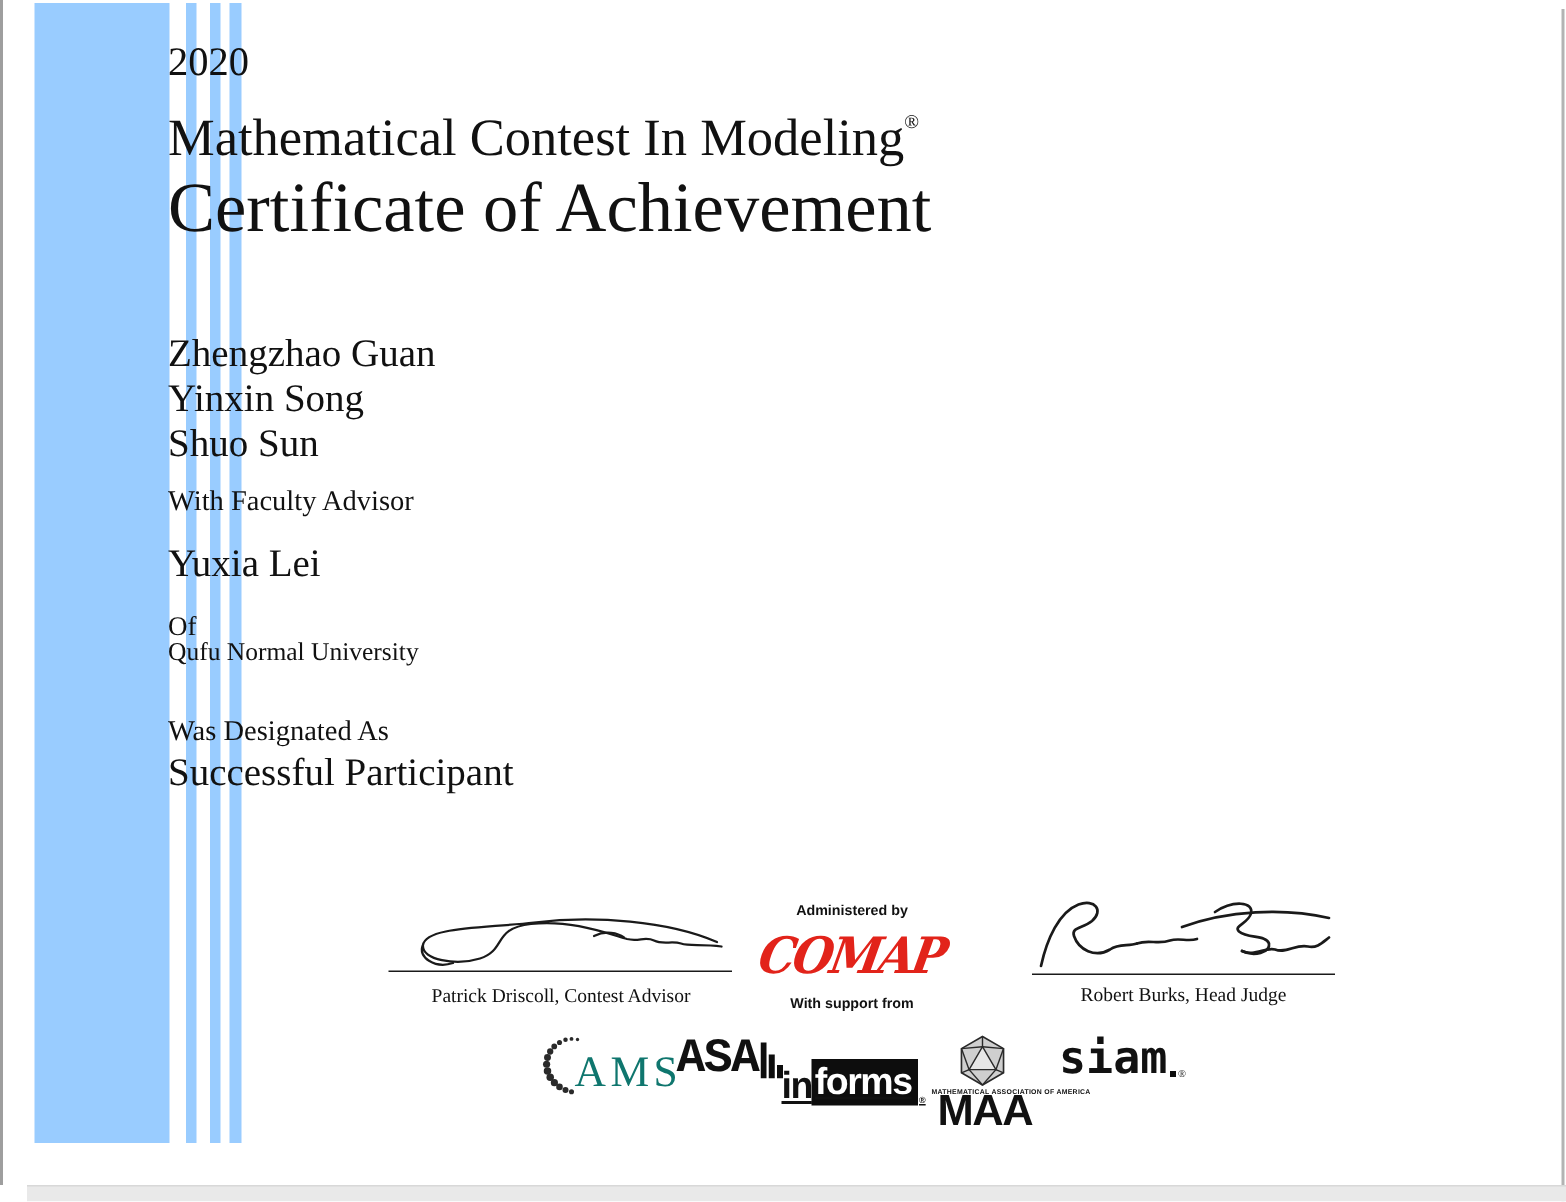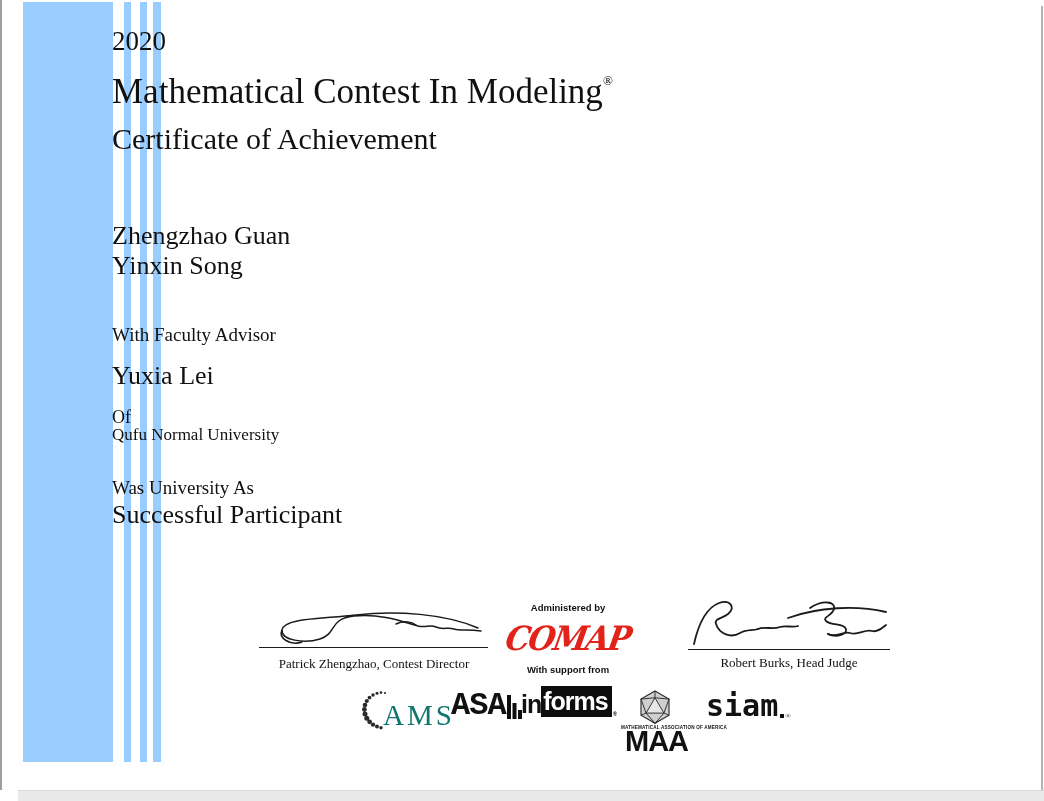--- a/index.html
+++ b/index.html
@@ -15,21 +15,21 @@
   .stripe{position:absolute;top:2px;height:760px;background:#99CCFF;}
   .stripe-wide{left:23px;width:90px;}
   .stripe-n1{left:124px;width:7px;}
   .stripe-n2{left:140px;width:7px;}
   .stripe-n3{left:153px;width:8px;}
   
   .cline{position:absolute;left:112px;width:916px;white-space:nowrap;}
   .year{top:26px;font-size:27px;}
   .title{top:72px;font-size:35px;}
   .title sup{font-size:13px;vertical-align:18px;}
-  .subtitle{top:122px;font-size:30px;}
+  .subtitle{top:112px;font-size:47px;}
   .small-label{font-size:19px;}
   .team-intro{top:193px;}
   .team-members{top:221px;font-size:26px;line-height:30px;}
   .advisor-label{top:324px;}
   .advisor-name{top:361px;font-size:26px;}
   .of-label{top:407px;font-size:18px;}
   .institution{top:425px;font-size:17px;}
   .designation-label{top:477px;}
   .designation{top:500px;font-size:26px;}
   
@@ -52,21 +52,21 @@
     transform:skewX(-10deg) scaleY(1.08);}
   .support-label{display:block;margin-top:2px;}
   
   .sponsors{position:absolute;left:355px;top:686px;width:460px;height:48px;color:#111;}
   .sponsor{position:absolute;display:flex;align-items:flex-end;}
   .ams{left:6px;top:4px;}
   .ams-text{font-family:"Liberation Serif", serif;font-size:29px;letter-spacing:3px;line-height:30px;color:#0f766e;margin-left:-4px;}
   .asa{left:96px;top:5px;}
   .asa-text{font-family:Liberation Mono, monospace;font-weight:bold;font-size:32px;line-height:29px;letter-spacing:-1px;}
   .asa-bars{margin-left:1px;margin-bottom:1px;}
-  .informs{left:166px;top:0;font-family:"Liberation Sans", sans-serif;font-weight:bold;}
+  .informs{left:166px;top:20px;font-family:"Liberation Sans", sans-serif;font-weight:bold;text-decoration:underline;}
   .informs-prefix{font-size:25px;line-height:26px;letter-spacing:-1px;}
   .informs-boxed{background:#0d0d0d;color:#fff;font-size:25px;line-height:26px;letter-spacing:-1px;padding:2px 4px 3px 2px;}
   .informs-reg{font-size:6px;align-self:flex-end;margin-left:1px;}
   .maa{left:266px;top:4px;align-items:center;flex-direction:column;}
   .maa-text{font-family:"Liberation Sans", sans-serif;font-weight:bold;font-size:29px;line-height:30px;letter-spacing:-1px;margin-left:4px;}
   .maa-subtext{position:absolute;left:0;top:35px;width:104px;text-align:center;
     font-family:"Liberation Sans", sans-serif;font-size:4.6px;font-weight:bold;letter-spacing:0.2px;white-space:nowrap;}
   .siam{left:351px;top:5px;}
   .siam-text{font-family:"DejaVu Sans Mono", monospace;font-weight:bold;font-size:30px;line-height:29px;letter-spacing:0;}
   .siam-dot{width:4px;height:4px;background:#0d0d0d;margin:0 0 2px 2px;}
@@ -86,40 +86,41 @@
   <div class="stripe stripe-n2"></div>
   <div class="stripe stripe-n3"></div>
 
   <div class="cline year">2020</div>
   <div class="cline title"><span>Mathematical Contest In Modeling</span><sup>®</sup></div>
   <div class="cline subtitle">Certificate of Achievement</div>
 
   <div class="cline team-members">
     <div>Zhengzhao Guan</div>
     <div>Yinxin Song</div>
+    <div>Shuo Sun</div>
   </div>
 
   <div class="cline small-label advisor-label">With Faculty Advisor</div>
   <div class="cline advisor-name">Yuxia Lei</div>
 
   <div class="cline of-label">Of</div>
   <div class="cline institution">Qufu Normal University</div>
 
-  <div class="cline small-label designation-label">Was University As</div>
+  <div class="cline small-label designation-label">Was Designated As</div>
   <div class="cline designation">Successful Participant</div>
 
   <svg class="sig-svg sig-left-svg" viewBox="0 0 212 42">
     <g fill="none" stroke="#1a1a1a" stroke-width="1.5" stroke-linecap="round">
       <path d="M202 22 C 170 8, 120 4, 80 9 C 45 13, 8 12, 6 24 C 5 34, 28 38, 44 33 C 62 27, 52 13, 78 10 C 104 7, 128 16, 142 20 C 150 22, 154 18, 160 21 C 166 24, 172 21, 178 23 C 184 25, 192 23, 205 25"></path>
       <path d="M6 24 C 2 32, 14 40, 26 36"></path>
       <path d="M120 18 C 128 14, 136 16, 140 19"></path>
     </g>
   </svg>
   <div class="sig-line sig-line-left"></div>
-  <div class="sig-caption sig-caption-left">Patrick Zhengzhao, Contest Director</div>
+  <div class="sig-caption sig-caption-left">Patrick Driscoll, Contest Advisor</div>
 
   <svg class="sig-svg sig-right-svg" viewBox="0 0 200 52">
     <g fill="none" stroke="#1a1a1a" stroke-width="1.8" stroke-linecap="round">
       <path d="M6 46 C 10 28, 18 10, 31 5 C 42 1, 48 9, 40 16 C 34 21, 26 20, 28 26 C 31 35, 42 41, 52 35 C 58 31, 64 33, 70 31"></path>
       <path d="M70 31 C 78 28, 84 32, 92 29 C 98 27, 104 30, 110 28"></path>
       <path d="M100 20 C 130 9, 168 7, 198 14"></path>
       <path d="M122 10 C 134 2, 148 3, 146 11 C 144 18, 134 19, 138 23 C 144 28, 156 25, 158 31 C 159 37, 148 40, 140 36"></path>
       <path d="M140 36 C 148 40, 156 33, 162 35 C 170 38, 176 31, 184 33 C 190 34.5, 194 30, 198 27"></path>
     </g>
   </svg>

